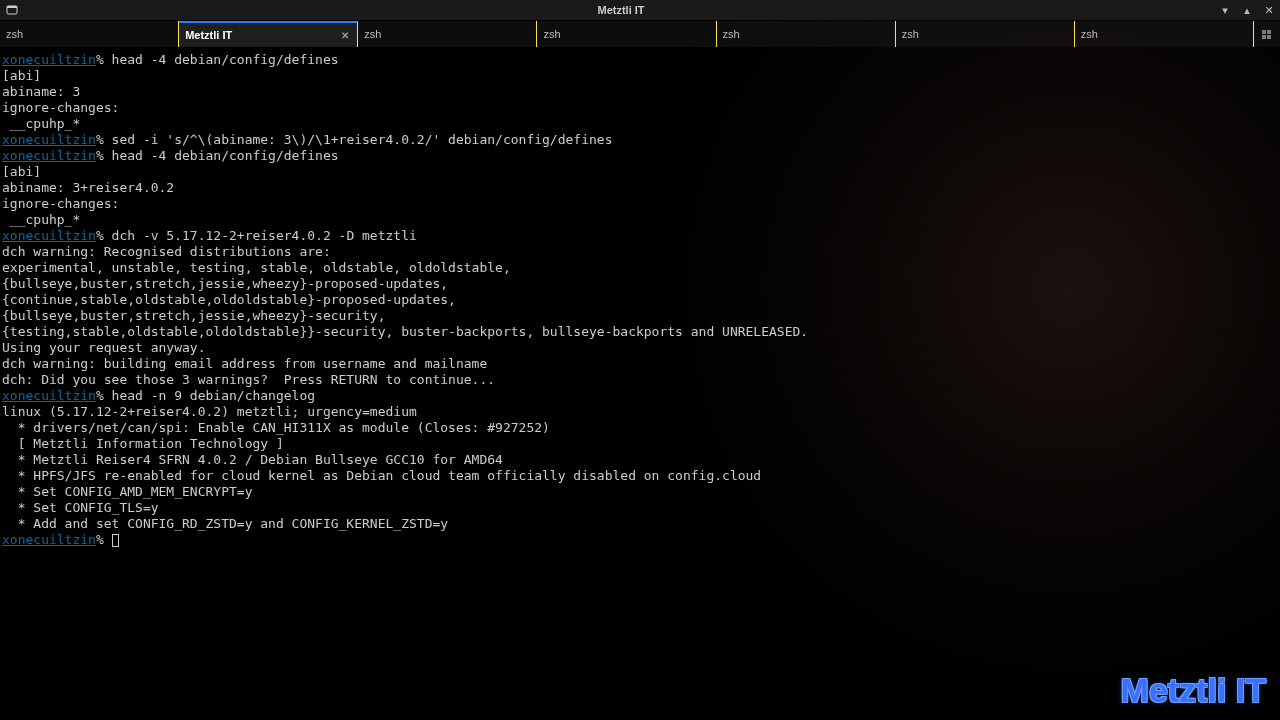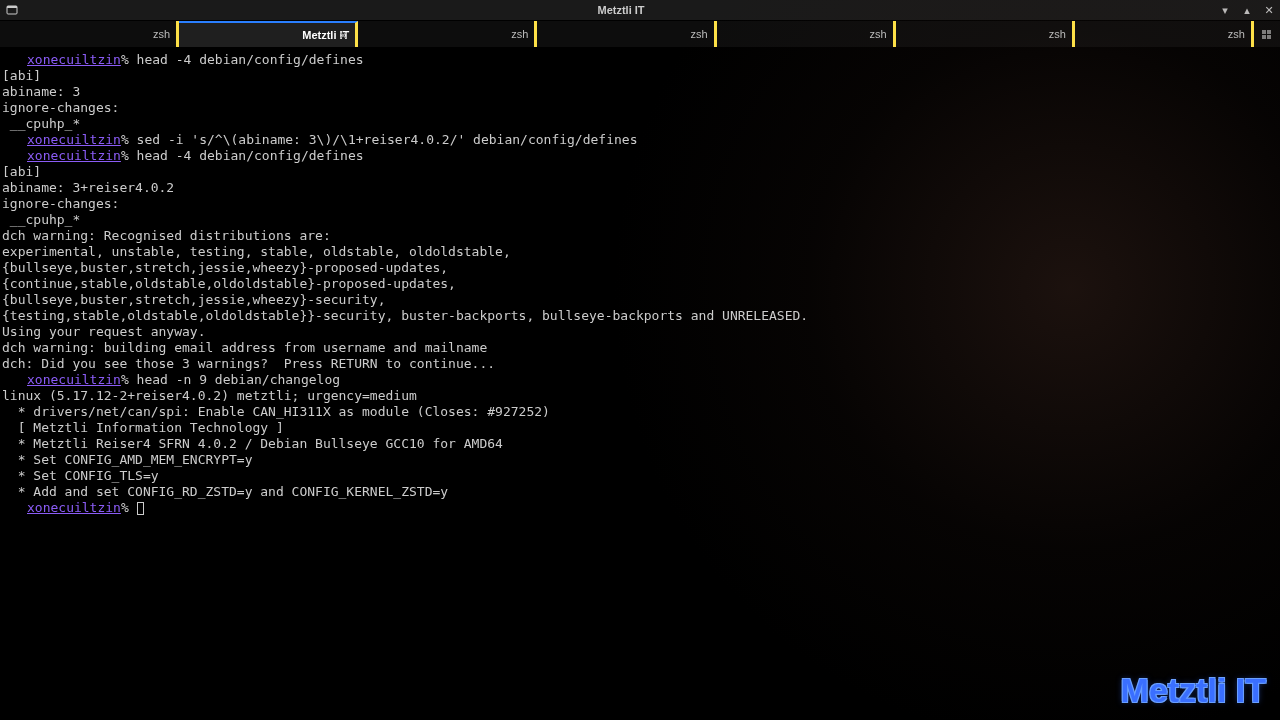--- a/index.html
+++ b/index.html
@@ -57,23 +57,23 @@
     align-items: stretch;
     border-bottom: 1px solid #000;
     font-family: sans-serif;
     font-size: 11px;
     color: #bbb;
   }
   .tab {
     flex: 1;
     display: flex;
     align-items: center;
-    justify-content: flex-end;
+    justify-content: flex-start;
     position: relative;
-    border-right: 3px solid #fde047;
+    border-right: 1px solid #fde047;
     min-width: 0;
     padding: 0 6px;
   }
   .tab.active {
     background: #1f1f1f;
     color: #fff;
     border-top: 2px solid #2a7fff;
     font-weight: bold;
   }
   .tab .tab-close {
@@ -99,21 +99,21 @@
   .grid-icon div { background: #888; }
   .terminal {
     padding: 4px 2px;
     line-height: 16px;
     font-size: 13px;
     color: #cccccc;
     position: relative;
     z-index: 1;
   }
   .line { white-space: pre; }
-  .prompt-host { text-decoration: underline; color: #8b5cf6; margin-left: 25px; }
+  .prompt-host { text-decoration: underline; color: #0369a1; }
   .cursor {
     display: inline-block;
     width: 7px; height: 13px;
     border: 1px solid #ccc;
     vertical-align: text-bottom;
   }
   .watermark {
     position: absolute;
     bottom: 10px;
     right: 14px;
@@ -190,36 +190,38 @@
     <div class="line">[abi]</div>
     <div class="line">abiname: 3</div>
     <div class="line">ignore-changes:</div>
     <div class="line"> __cpuhp_*</div>
     <div class="line"><span class="prompt-host">xonecuiltzin</span><span>% </span><span>sed -i 's/^\(abiname: 3\)/\1+reiser4.0.2/' debian/config/defines</span></div>
     <div class="line"><span class="prompt-host">xonecuiltzin</span><span>% </span><span>head -4 debian/config/defines</span></div>
     <div class="line">[abi]</div>
     <div class="line">abiname: 3+reiser4.0.2</div>
     <div class="line">ignore-changes:</div>
     <div class="line"> __cpuhp_*</div>
+    <div class="line"><span class="prompt-host">xonecuiltzin</span><span>% </span><span>dch -v 5.17.12-2+reiser4.0.2 -D metztli</span></div>
     <div class="line">dch warning: Recognised distributions are:</div>
     <div class="line">experimental, unstable, testing, stable, oldstable, oldoldstable,</div>
     <div class="line">{bullseye,buster,stretch,jessie,wheezy}-proposed-updates,</div>
     <div class="line">{continue,stable,oldstable,oldoldstable}-proposed-updates,</div>
     <div class="line">{bullseye,buster,stretch,jessie,wheezy}-security,</div>
     <div class="line">{testing,stable,oldstable,oldoldstable}}-security, buster-backports, bullseye-backports and UNRELEASED.</div>
     <div class="line">Using your request anyway.</div>
     <div class="line">dch warning: building email address from username and mailname</div>
     <div class="line">dch: Did you see those 3 warnings?  Press RETURN to continue...</div>
     <div class="line"></div>
     <div class="line"><span class="prompt-host">xonecuiltzin</span><span>% </span><span>head -n 9 debian/changelog</span></div>
     <div class="line">linux (5.17.12-2+reiser4.0.2) metztli; urgency=medium</div>
     <div class="line"></div>
     <div class="line">  * drivers/net/can/spi: Enable CAN_HI311X as module (Closes: #927252)</div>
     <div class="line"></div>
     <div class="line">  [ Metztli Information Technology ]</div>
     <div class="line">  * Metztli Reiser4 SFRN 4.0.2 / Debian Bullseye GCC10 for AMD64</div>
+    <div class="line">  * HPFS/JFS re-enabled for cloud kernel as Debian cloud team officially disabled on config.cloud</div>
     <div class="line">  * Set CONFIG_AMD_MEM_ENCRYPT=y</div>
     <div class="line">  * Set CONFIG_TLS=y</div>
     <div class="line">  * Add and set CONFIG_RD_ZSTD=y and CONFIG_KERNEL_ZSTD=y</div>
     <div class="line"><span class="prompt-host">xonecuiltzin</span><span>% </span><span></span><span class="cursor"></span></div>
   </div>
 
 <div class="watermark">Metztli IT</div>
 
 </body></html>

